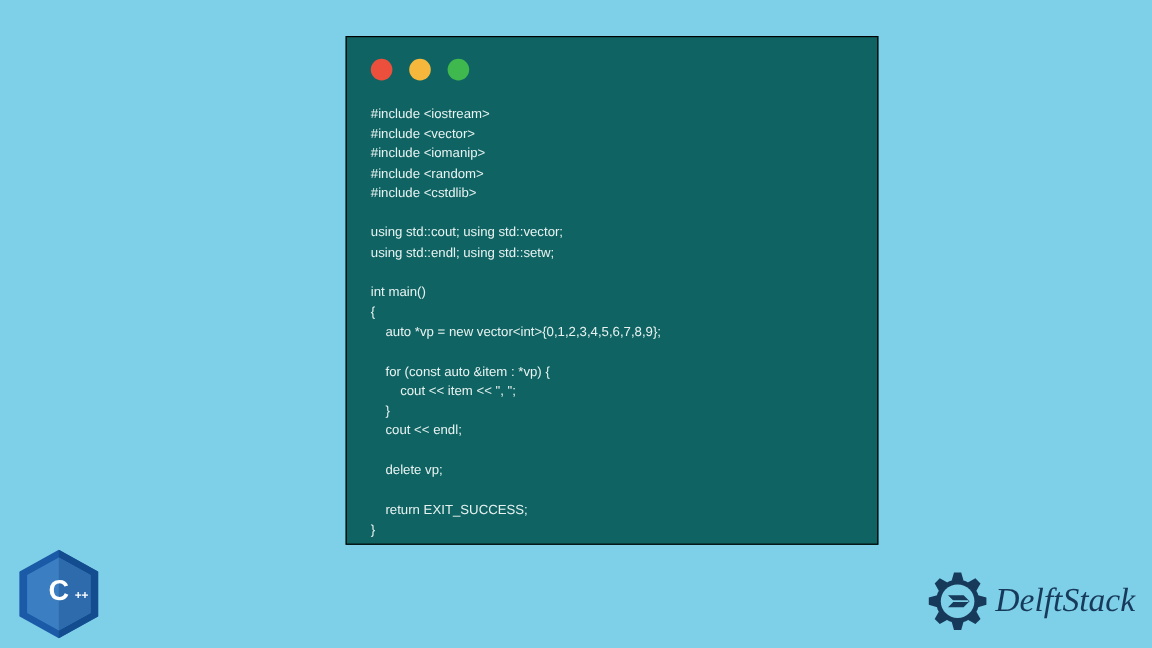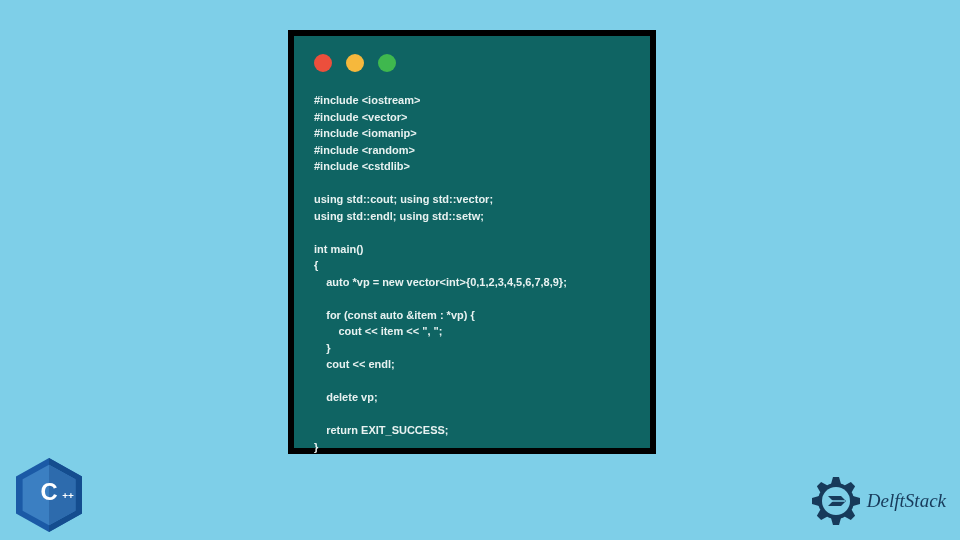--- a/index.html
+++ b/index.html
@@ -8,25 +8,24 @@
     height: 540px;
     background: #7ecfe8;
     position: relative;
     font-family: Arial, Helvetica, sans-serif;
     overflow: hidden;
   }
   .code-window {
     position: absolute;
     left: 288px;
     top: 30px;
-    width: 368px;
+    width: 444px;
     height: 424px;
     background: #0f6463;
-    border: 6px solid #000000;
-    font-weight: bold;
+    border: 1px solid #000000;
   }
   .traffic-lights {
     display: flex;
     gap: 14px;
     padding: 18px 20px 10px 20px;
   }
   .dot {
     width: 18px;
     height: 18px;
     border-radius: 50%;
@@ -51,21 +50,21 @@
   }
   .delft-logo {
     position: absolute;
     right: 14px;
     bottom: 14px;
     display: flex;
     align-items: center;
     gap: 6px;
   }
   .delft-text {
-    font-size: 19px;
+    font-size: 28px;
     font-style: italic;
     color: #173a5a;
     font-family: Georgia, 'Times New Roman', serif;
     font-weight: 500;
   }
   .delft-gear {
     width: 50px;
     height: 50px;
   }
 </style>

